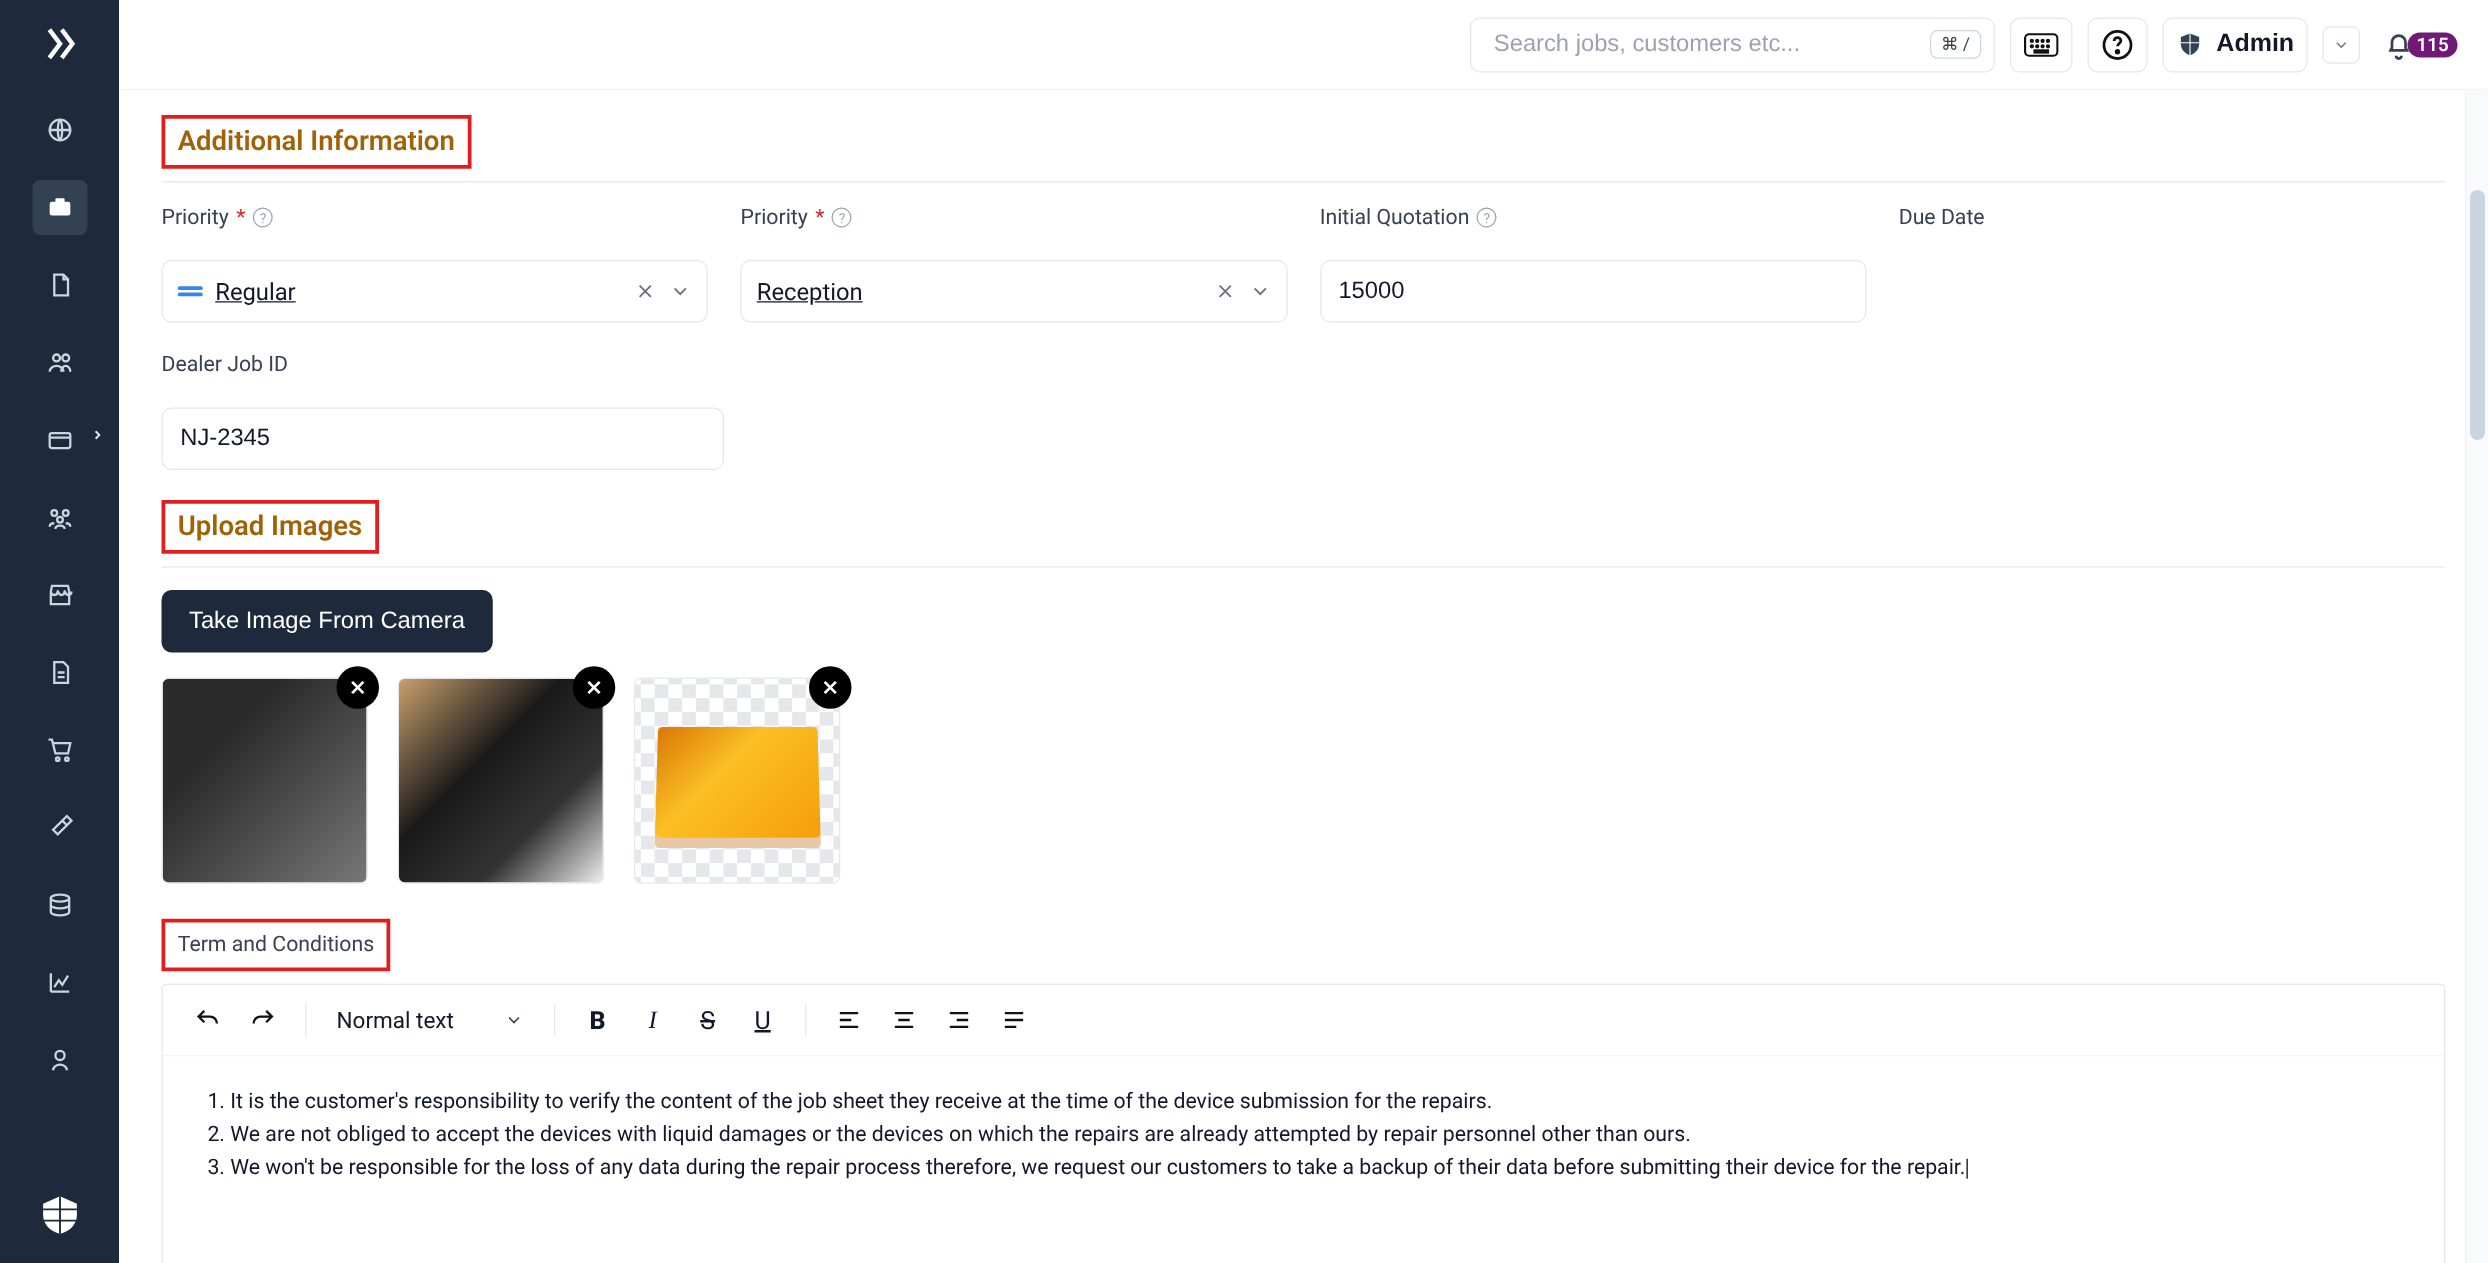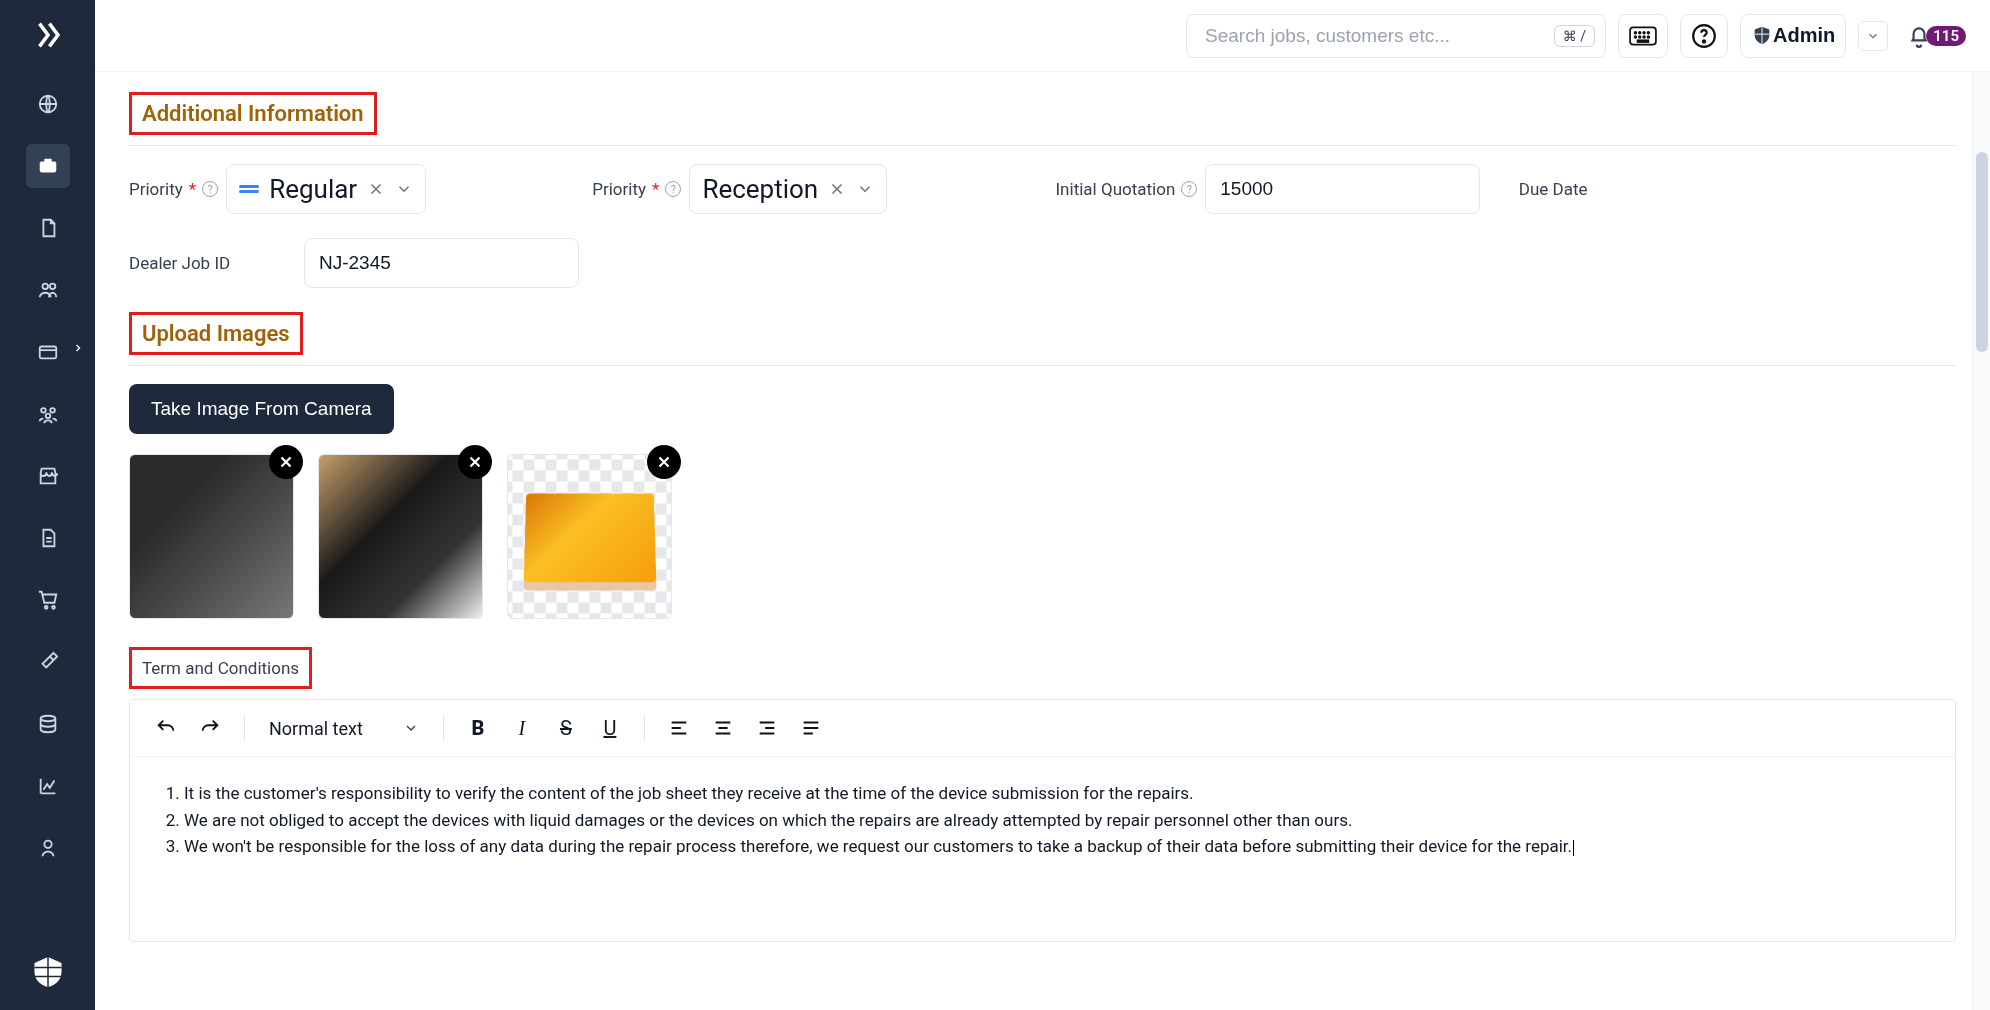--- a/index.html
+++ b/index.html
@@ -109,20 +109,21 @@
       border: 1px solid #e5e7eb;
       border-radius: 8px;
       background: #fff;
       display: flex;
       align-items: center;
       justify-content: center;
       cursor: pointer;
       padding: 0 10px;
     }
     .user-btn {
+      gap: 10px;
       font-size: 20px;
       font-weight: 600;
       color: #111827;
     }
     .dropdown-caret {
       height: 30px;
       width: 30px;
       border: 1px solid #e5e7eb;
       border-radius: 6px;
       display: flex;
@@ -171,21 +172,21 @@
       margin-top: 10px;
       margin-bottom: 18px;
     }
 
     
     .form-row {
       display: flex;
       gap: 26px;
       margin-bottom: 24px;
     }
-    .form-group { display: flex; flex-direction: row; gap: 8px; }
+    .form-group { display: flex; flex-direction: column; gap: 24px; }
     .form-group.w1 { flex: 1; }
     .form-label {
       font-size: 17px;
       color: #374151;
       display: flex;
       align-items: center;
       gap: 6px;
     }
     .req { color: #dc2626; }
     .help-circ {
@@ -210,21 +211,21 @@
     }
     .select-wrap {
       display: flex;
       align-items: center;
       height: 50px;
       border: 1px solid #e5e7eb;
       border-radius: 8px;
       padding: 0 12px;
       gap: 10px;
     }
-    .select-value { flex: 1; font-size: 26px; color: #111827; }
+    .select-value { flex: 1; font-size: 19px; color: #111827; text-decoration: underline; }
     .priority-icon {
       width: 20px;
       display: flex;
       flex-direction: column;
       gap: 2px;
     }
     .priority-icon span {
       height: 3px;
       background: #3b82f6;
       border-radius: 2px;

